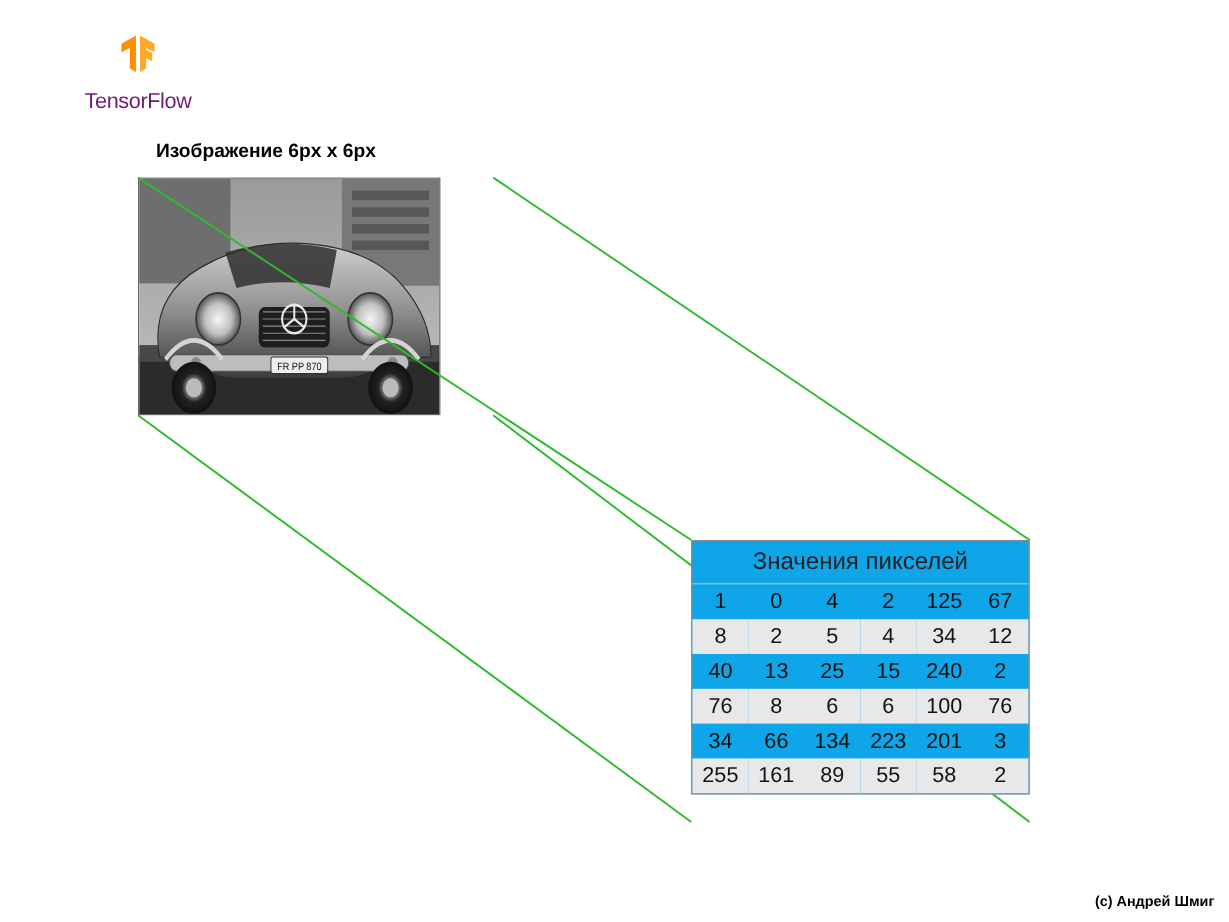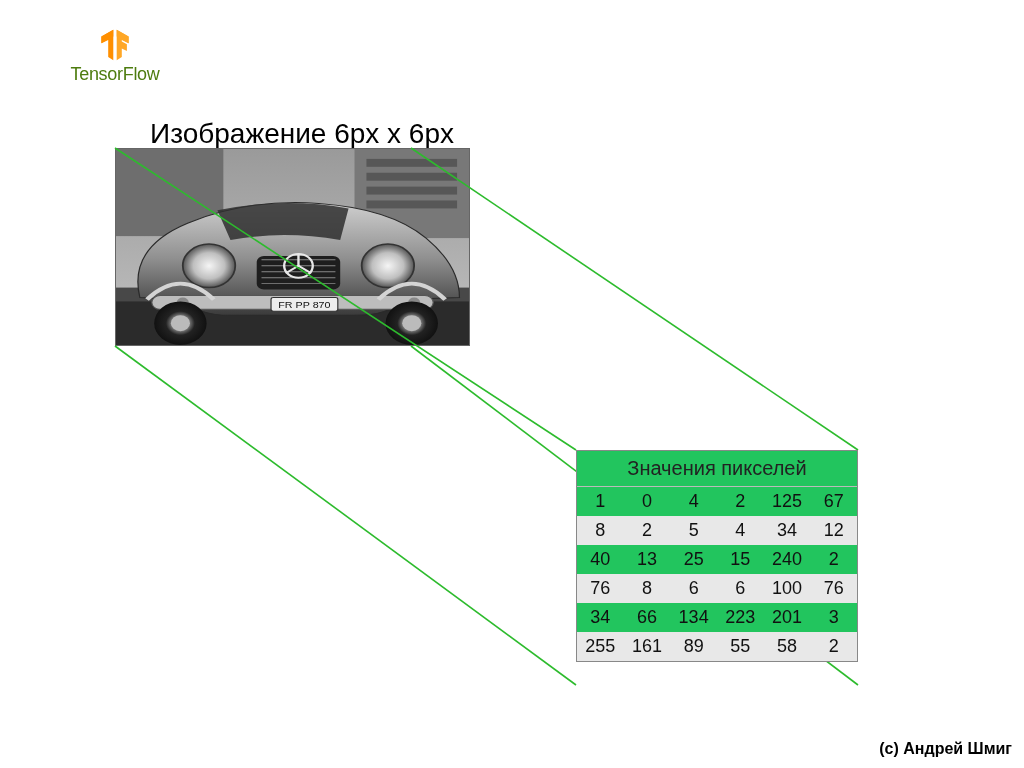--- a/index.html
+++ b/index.html
@@ -2,41 +2,41 @@
 <html><head>
 <meta charset="utf-8">
 <style>
   * { box-sizing: border-box; margin: 0; padding: 0; }
   html, body { width: 1024px; height: 768px; background: #fff; font-family: Arial, Helvetica, sans-serif; overflow: hidden; }
   .stage { position: relative; width: 1024px; height: 768px; }
 
   
   .tf-logo { position: absolute; left: 55px; top: 28px; width: 120px; text-align: center; }
   .tf-logo svg { display: block; margin: 0 auto; }
-  .tf-logo .word { font-size: 18px; color: #4d7c0f; margin-top: 2px; letter-spacing: -0.3px; }
-
-  
-  .img-title { position: absolute; left: 130px; top: 118px; font-size: 28px; font-weight: 400; color: #000; margin-left: 20px; }
-
-  
-  .car-img { position: absolute; left: 115px; top: 148px; width: 355px; height: 198px; border: 1px solid #666; }
+  .tf-logo .word { font-size: 18px; color: #701a75; margin-top: 12px; letter-spacing: -0.3px; }
+
+  
+  .img-title { position: absolute; left: 130px; top: 118px; font-size: 16px; font-weight: 700; color: #000; }
+
+  
+  .car-img { position: absolute; left: 115px; top: 148px; width: 252px; height: 198px; border: 1px solid #666; }
   .car-img svg { width: 100%; height: 100%; display: block; }
 
   
   .connectors { position: absolute; left: 0; top: 0; width: 1024px; height: 768px; pointer-events: none; }
 
   
-  .pixel-table-wrap { position: absolute; left: 576px; top: 450px; width: 282px; border: 1px solid #888; background: #22c55e; }
+  .pixel-table-wrap { position: absolute; left: 576px; top: 450px; width: 282px; border: 1px solid #888; background: #0ea5e9; }
   .pixel-table-wrap .hdr { text-align: center; font-size: 20px; padding: 6px 0; border-bottom: 1px solid #bbb; color: #222; }
   table.pixel { width: 100%; border-collapse: collapse; table-layout: fixed; }
   table.pixel td { text-align: center; font-size: 18px; padding: 4px 0; color: #111; }
   table.pixel tr.alt td { background: #e8e8e8; }
 
   
-  .credit { position: absolute; right: 12px; bottom: 10px; font-size: 16px; font-weight: 700; color: #000; }
+  .credit { position: absolute; right: 12px; bottom: 10px; font-size: 12px; font-weight: 700; color: #000; }
 </style>
 </head>
 <body>
 
 <div class="stage">
 
   <div class="tf-logo">
     <svg width="34" height="34" viewBox="0 0 40 40">
       <g fill="#ff8f00">
         <polygon points="18,2 4,10 4,18 18,10"></polygon>

